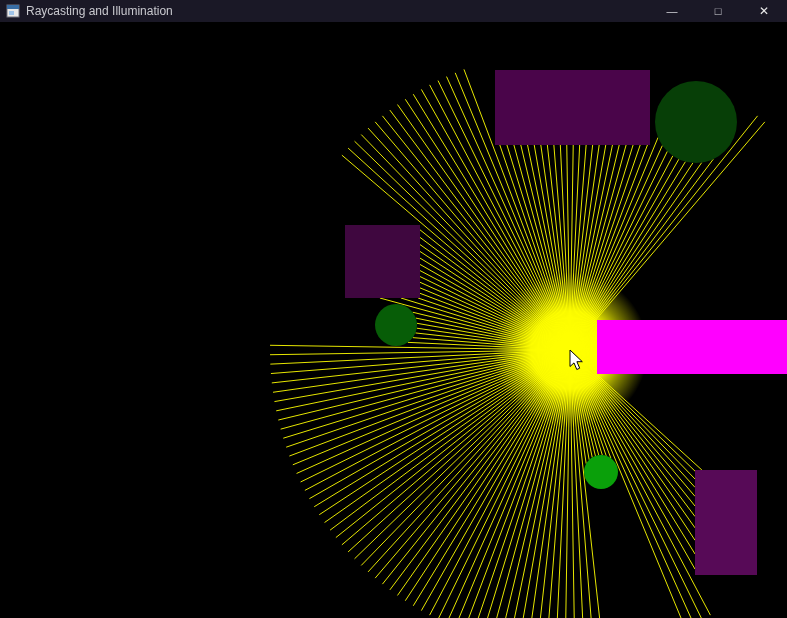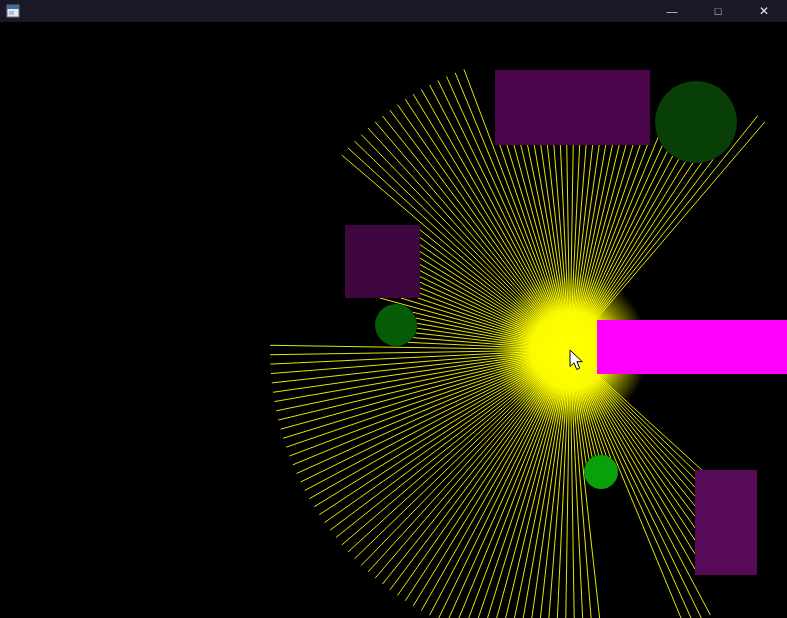--- a/index.html
+++ b/index.html
@@ -37,20 +37,21 @@
 
   <div class="titlebar">
     <div class="titlebar-left">
       <span class="app-icon">
         <svg width="14" height="14" viewBox="0 0 14 14">
           <rect x="1" y="1" width="12" height="12" fill="#e8e8e8" stroke="#6f6f7a" stroke-width="1"></rect>
           <rect x="1" y="1" width="12" height="4" fill="#3a6ea5"></rect>
           <rect x="3" y="7" width="5" height="4" fill="#9fc3e8"></rect>
         </svg>
       </span>
+      <span class="window-title">Raycasting and Illumination</span>
     </div>
     <div class="controls">
       <button class="ctrl-btn">—</button>
       <button class="ctrl-btn">□</button>
       <button class="ctrl-btn close">✕</button>
     </div>
   </div>
 
   <div class="canvas-area">
     <svg id="scene-svg" width="787" height="596" viewBox="0 0 787 596">

